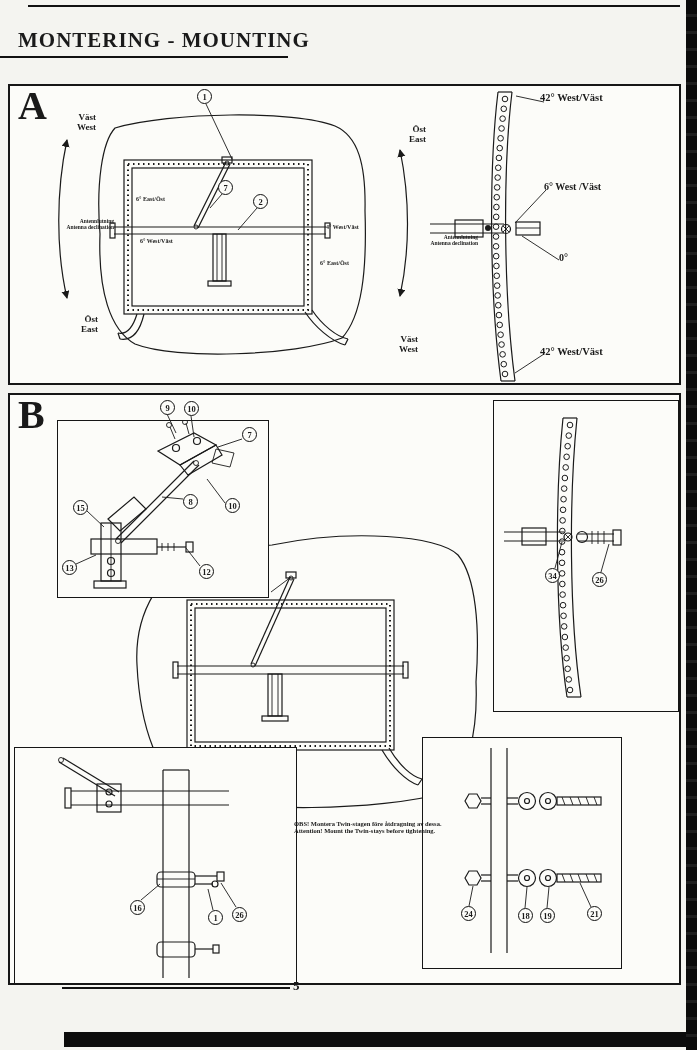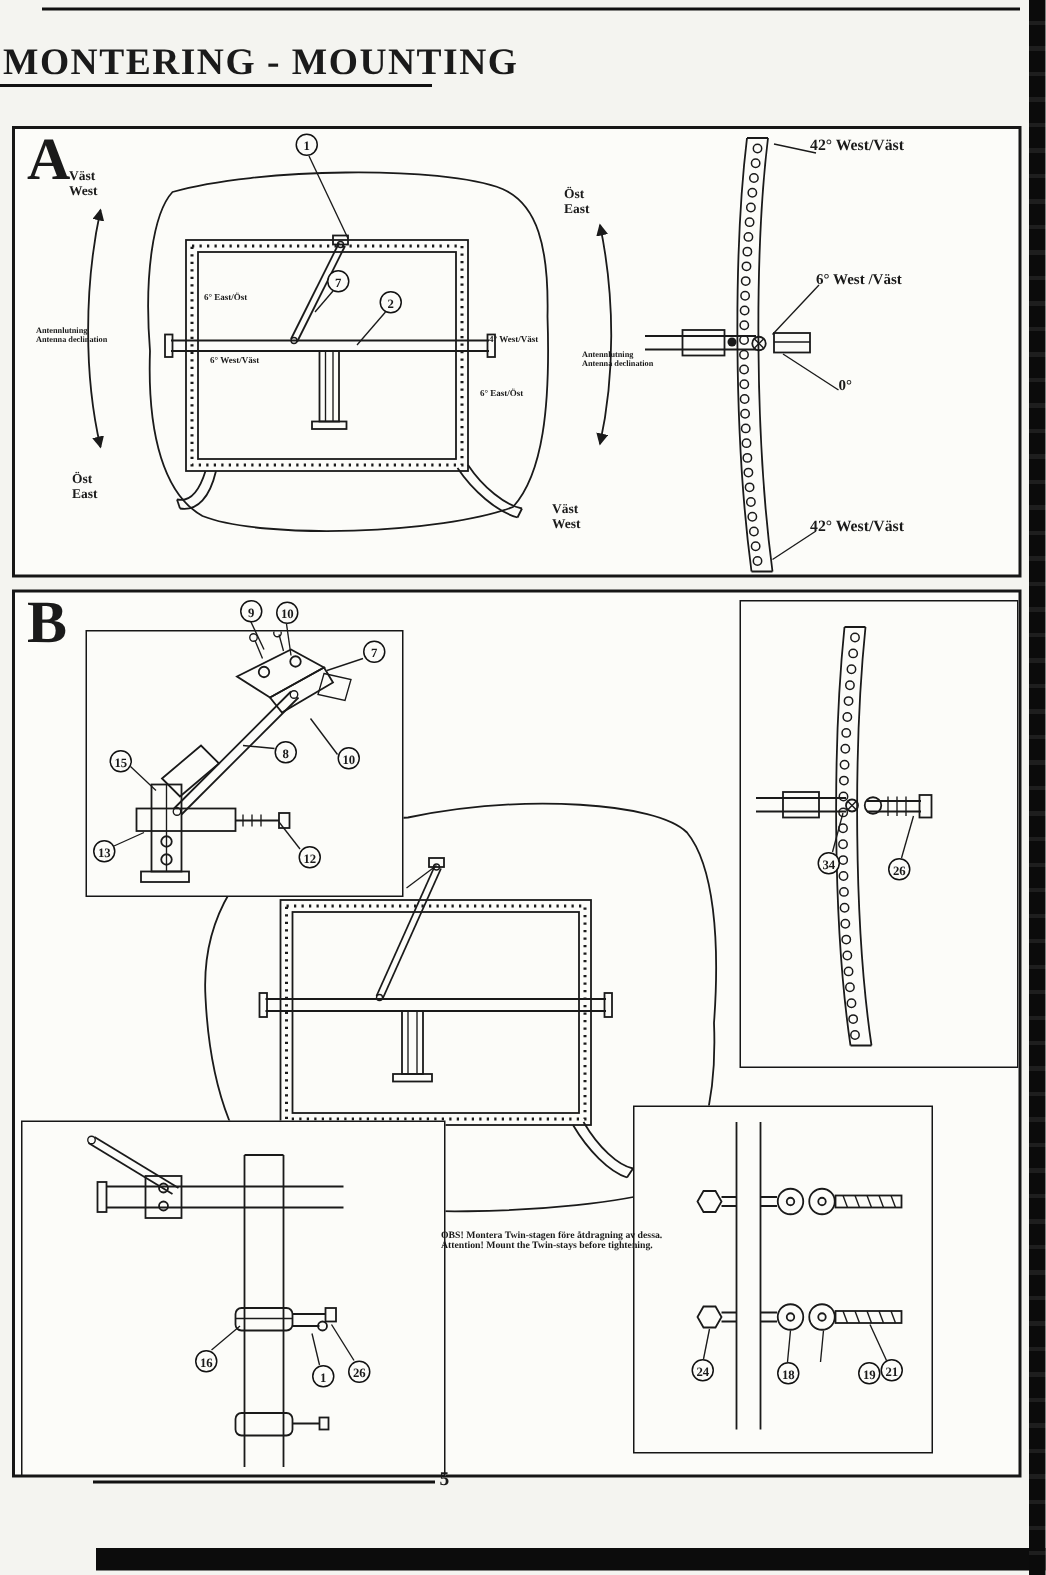--- a/index.html
+++ b/index.html
@@ -14,30 +14,30 @@
   .panel { position:absolute; border:2px solid #161616; background:#fcfcf9; }
   .inset { position:absolute; border:1.5px solid #161616; background:#fcfcf9; z-index:2; }
   .panel-letter { position:absolute; font-weight:bold; font-size:40px; line-height:1; z-index:4; }
   .callout {
     position:absolute; width:15px; height:15px; border:1.3px solid #111;
     border-radius:50%; background:#fcfcf9; z-index:5;
     font-size:8.5px; font-weight:bold;
     display:flex; align-items:center; justify-content:center;
   }
   .lbl { position:absolute; font-weight:bold; line-height:1.15; z-index:4; }
-  .lbl.center { text-align:left; }
+  .lbl.center { text-align:right; }
   svg { position:absolute; left:0; top:0; display:block; }
   svg .ln { stroke:#1a1a1a; stroke-width:1.2; fill:none; }
   svg .thin { stroke:#1a1a1a; stroke-width:0.9; fill:none; }
   svg .dots { stroke:#1a1a1a; stroke-width:2; fill:none; stroke-dasharray:1.5,3.5; }
   svg .fill { fill:#1a1a1a; stroke:none; }
   .overlay { z-index:3; pointer-events:none; }
   .title {
-    position:absolute; left:2px; top:28px;
-    font-size:25px; font-weight:bold; letter-spacing:1px; z-index:4;
+    position:absolute; left:18px; top:28px;
+    font-size:21px; font-weight:bold; letter-spacing:1px; z-index:4;
   }
   .pagenum { position:absolute; font-size:13px; font-weight:bold; z-index:4; }
   .edge-strip {
     position:absolute; left:686px; top:0; width:11px; height:1050px;
     background:repeating-linear-gradient(180deg,#0b0b0b 0 14px,#1e1e1e 14px 17px);
     z-index:6;
   }
   .bottom-bar { position:absolute; left:64px; top:1032px; width:633px; height:15px; background:#0c0c0c; z-index:6; }
   .note { font-size:6.5px; }
 </style>
@@ -443,21 +443,21 @@
 
   <div class="callout" style="left:535px;top:173px;">34</div>
   <div class="callout" style="left:582px;top:177px;">26</div>
 
   <div class="callout" style="left:120px;top:505px;text-align:right;">16</div>
   <div class="callout" style="left:198px;top:515px;">1</div>
   <div class="callout" style="left:222px;top:512px;">26</div>
 
   <div class="callout" style="left:451px;top:511px;">24</div>
   <div class="callout" style="left:508px;top:513px;">18</div>
-  <div class="callout" style="left:530px;top:513px;margin-left:32px;">19</div>
+  <div class="callout" style="left:530px;top:513px;">19</div>
   <div class="callout" style="left:577px;top:511px;">21</div>
 </div>
 
 <div class="rule" style="left:62px;top:987px;width:228px;height:2px;"></div>
 <div class="pagenum" style="left:293px;top:978px;">5</div>
 
 <div class="bottom-bar"></div>
 <div class="edge-strip"></div>
 
 </body></html>

